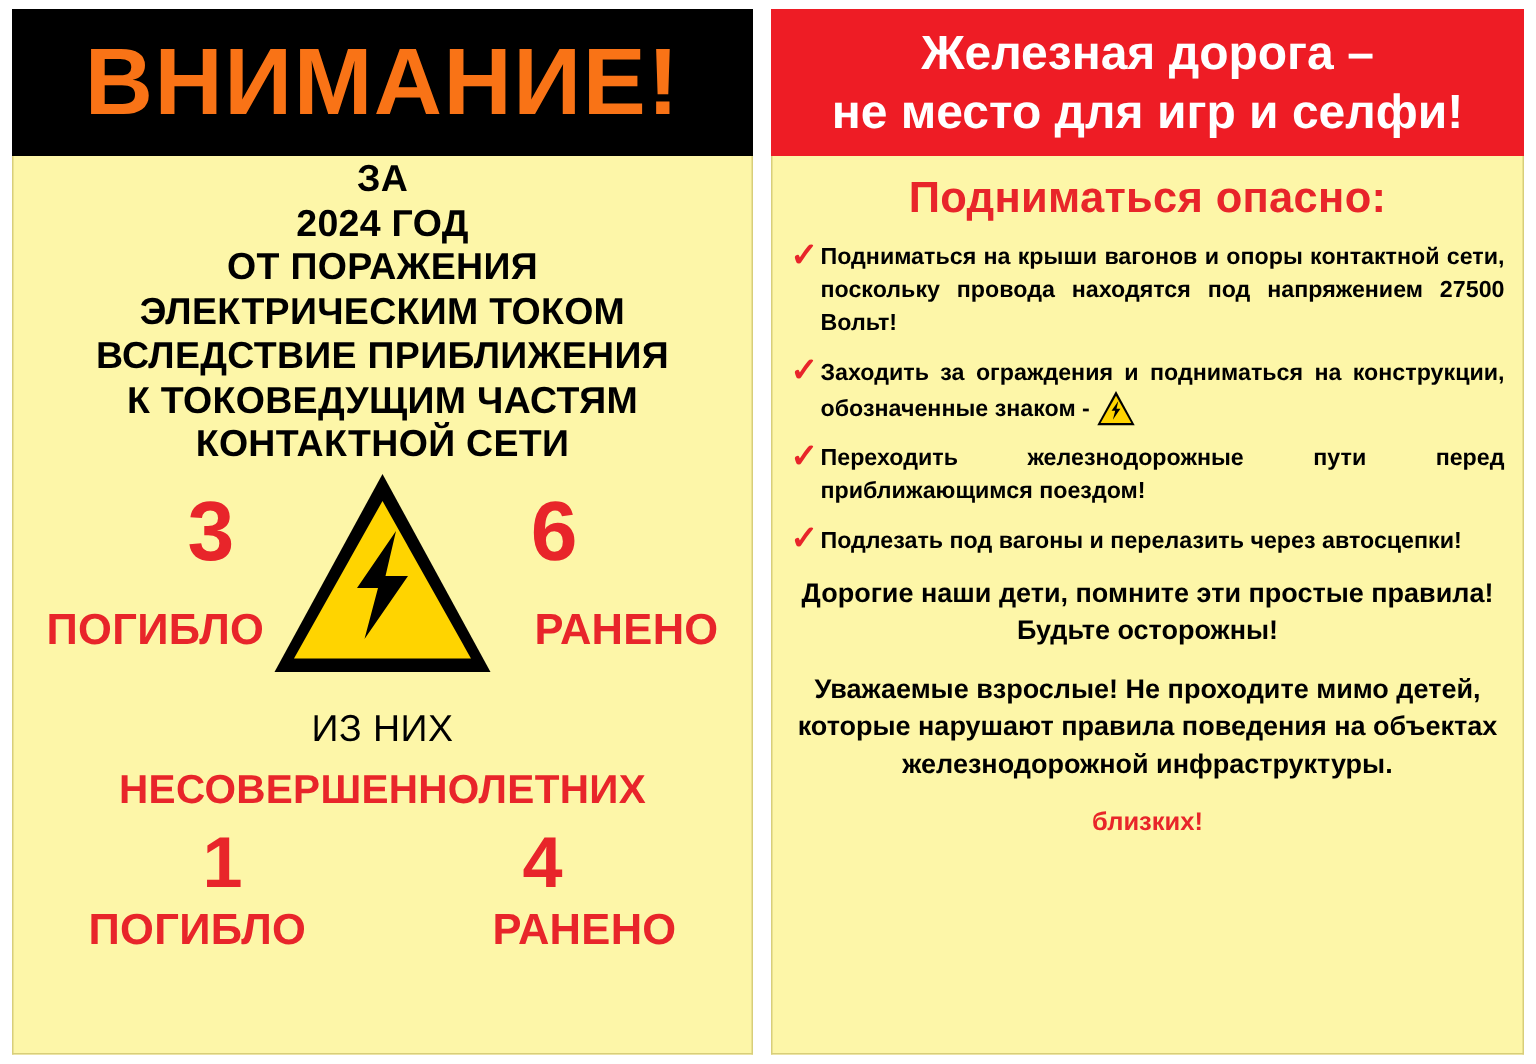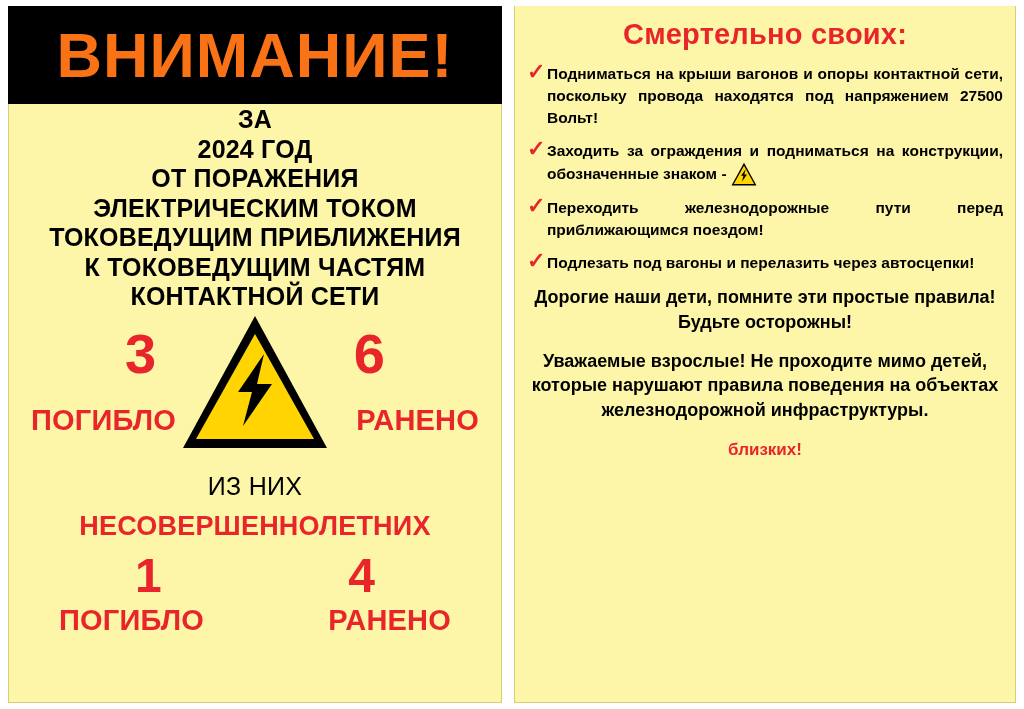--- a/index.html
+++ b/index.html
@@ -237,21 +237,21 @@
   <div class="left">
     <div class="attention-bar">
       <div class="attention-text">ВНИМАНИЕ!</div>
     </div>
     <div class="left-body">
       <div class="stat-head">
         <div>ЗА</div>
         <div>2024 ГОД</div>
         <div>ОТ ПОРАЖЕНИЯ</div>
         <div>ЭЛЕКТРИЧЕСКИМ ТОКОМ</div>
-        <div>ТОКОВЕДУЩИМ ПРИБЛИЖЕНИЯ</div>
+        <div>ВСЛЕДСТВИЕ ПРИБЛИЖЕНИЯ</div>
         <div>К ТОКОВЕДУЩИМ ЧАСТЯМ</div>
         <div>КОНТАКТНОЙ СЕТИ</div>
       </div>
 
       <div class="numbers-row">
         <div class="big-num left-num">3</div>
         <div class="big-num right-num">6</div>
         <div class="word left-word">ПОГИБЛО</div>
         <div class="word right-word">РАНЕНО</div>
         <div class="hazard">
@@ -271,22 +271,26 @@
         <div class="big-num right-num">4</div>
       </div>
       <div class="minor-words">
         <div class="word left-word">ПОГИБЛО</div>
         <div class="word right-word">РАНЕНО</div>
       </div>
     </div>
   </div>
 
   <div class="right">
+    <div class="red-bar">
+      <div>Железная дорога –</div>
+      <div>не место для игр и селфи!</div>
+    </div>
     <div class="right-body">
-      <div class="deadly">Смертельно своих:</div>
+      <div class="deadly">Подниматься опасно:</div>
 
       <div class="rule">
         <div class="check">✓</div>
         <div class="rule-text">Подниматься на крыши вагонов и опоры контактной сети, поскольку провода находятся под напряжением 27500 Вольт!</div>
       </div>
 
       <div class="rule">
         <div class="check">✓</div>
         <div class="rule-text">
           <span>Заходить за ограждения и подниматься на конструкции, обозначенные знаком -</span>

